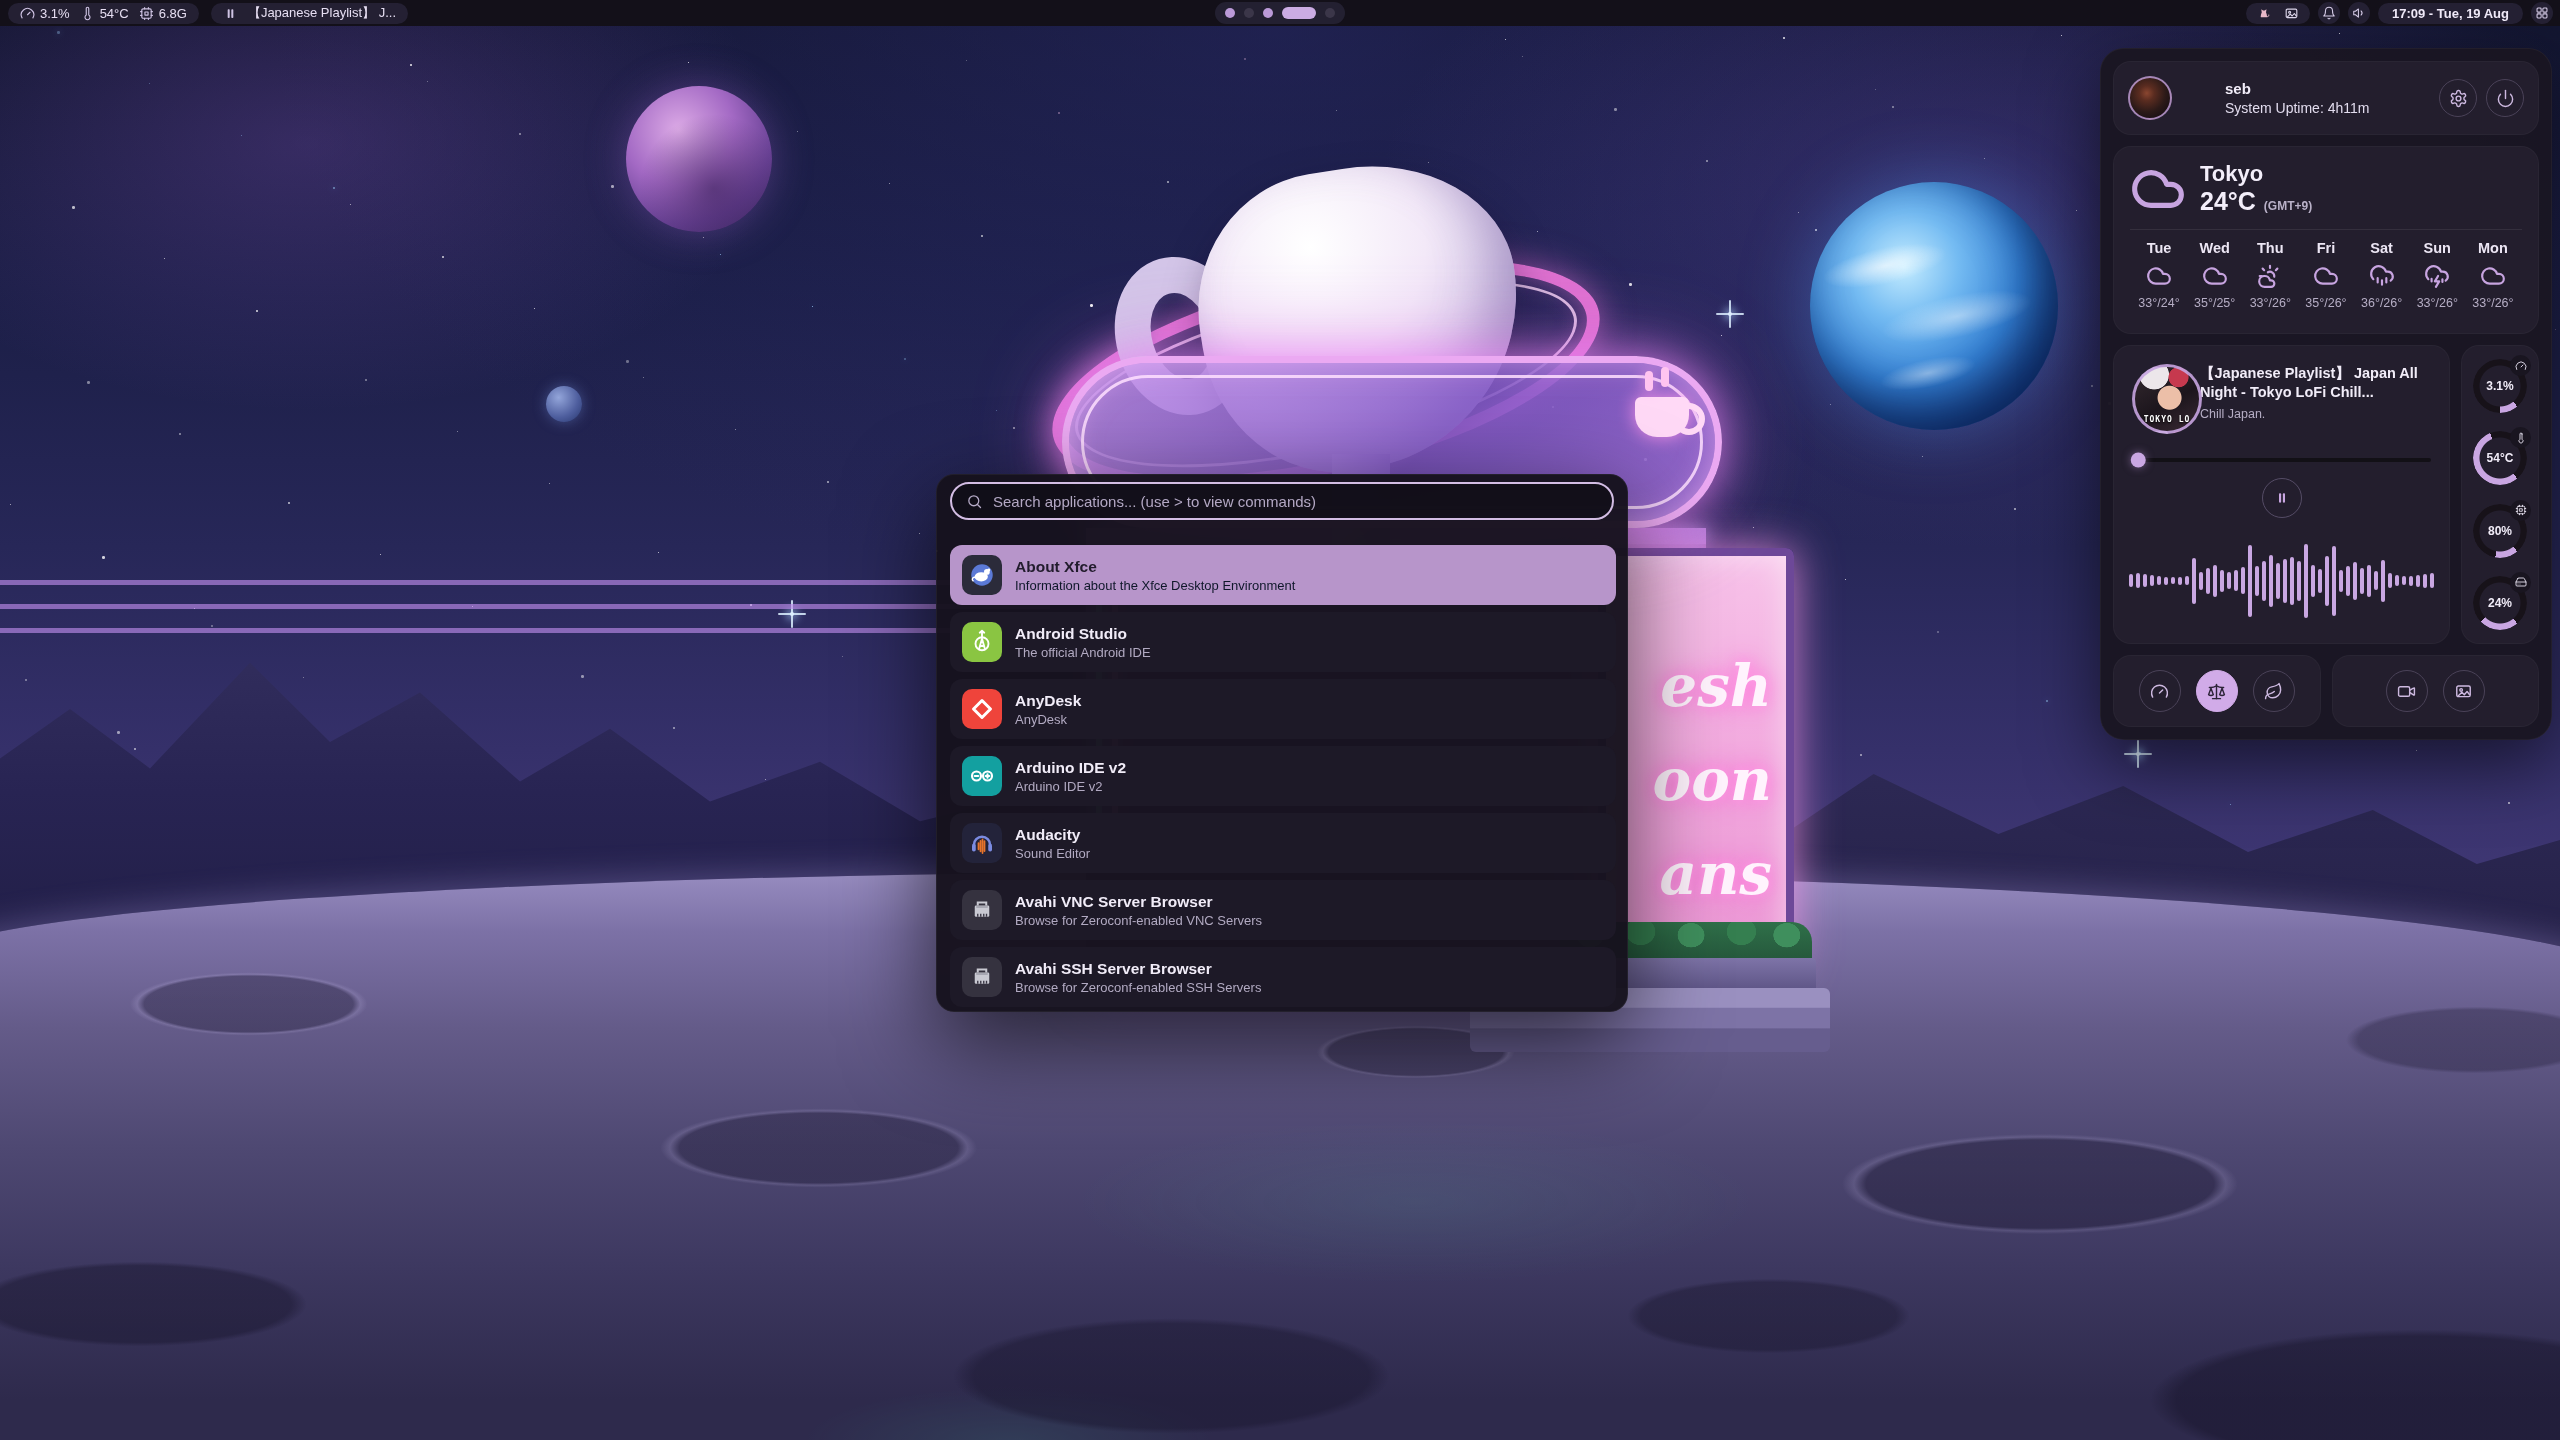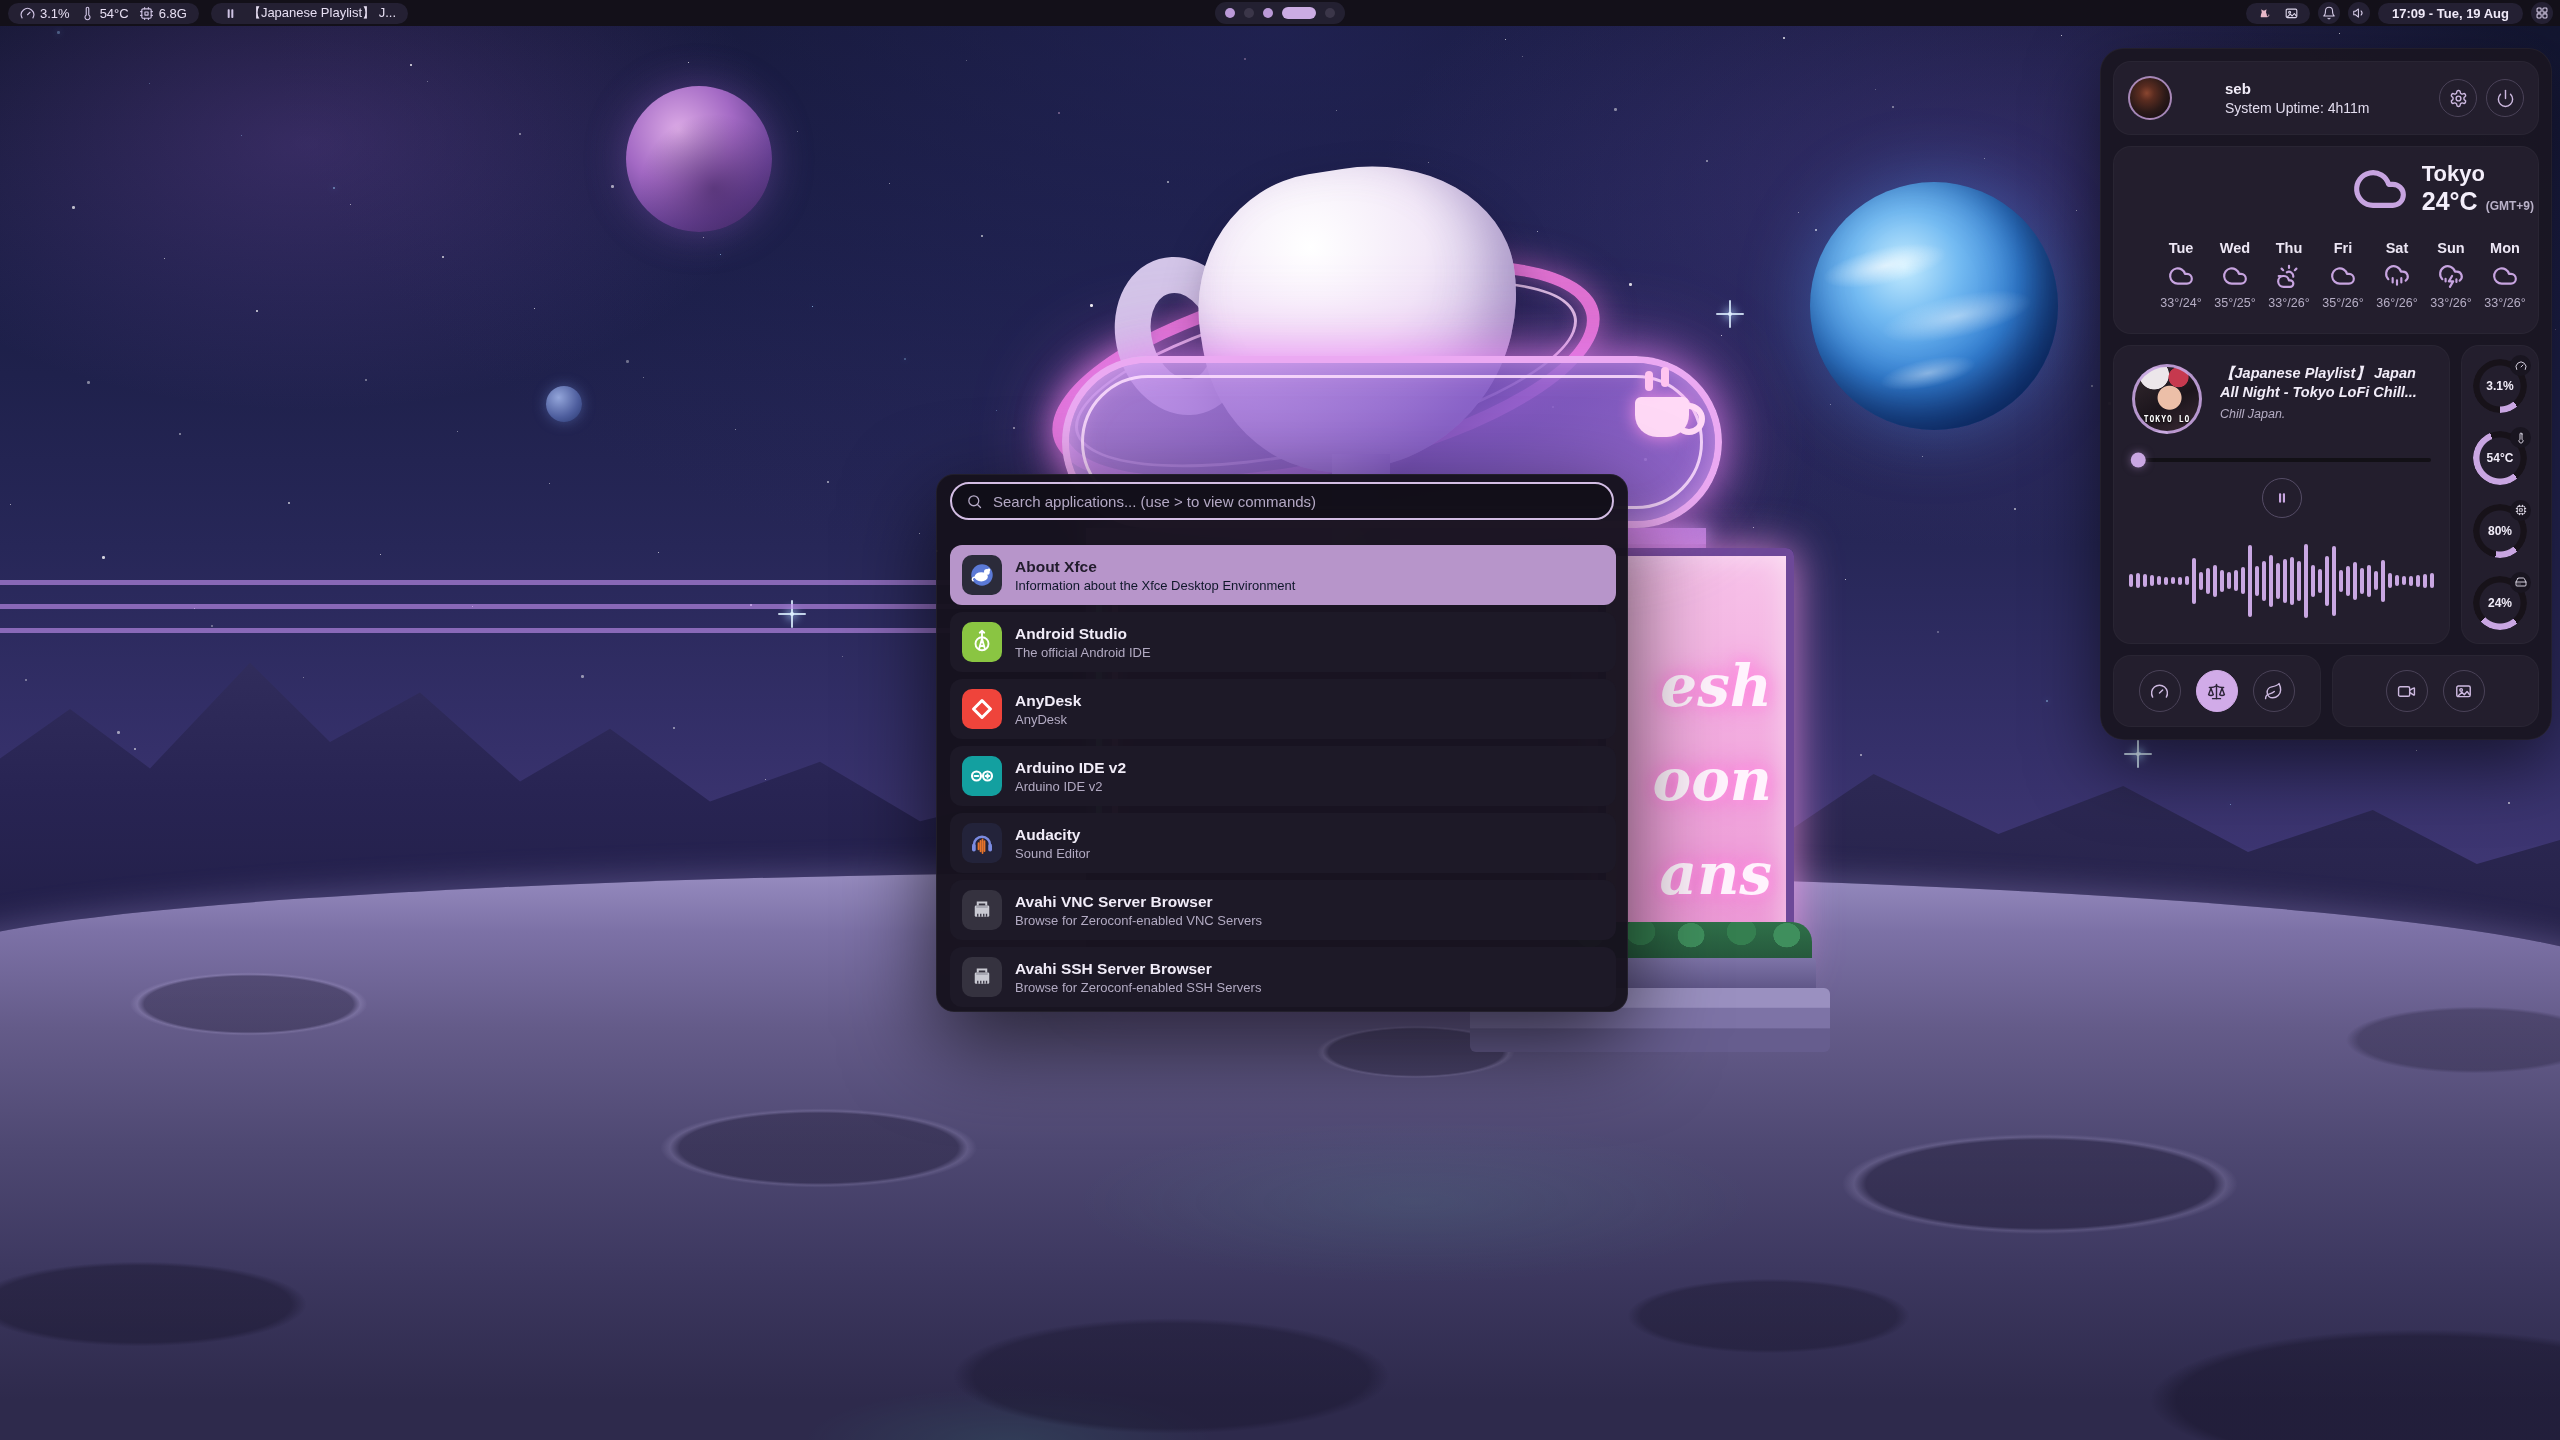--- a/index.html
+++ b/index.html
@@ -190,21 +190,21 @@
   .avatar { width:44px; height:44px; border-radius:50%; border:2px solid rgba(199,164,224,.8); flex:0 0 auto;
     background:radial-gradient(circle at 42% 38%, #8a4630 0%, #5a2c20 22%, #2c1a18 55%, #120c12 90%); }
   .user-texts { display:flex; flex-direction:column; gap:3px;margin-left:40px; }
   .user-name { font-size:15px; font-weight:bold; color:#f1ecf8; }
   .user-uptime { font-size:14px; color:#e2dcee; }
   .user-actions { margin-left:auto; display:flex; gap:9px; }
   .round-btn { width:38px; height:38px; border-radius:50%; border:1.5px solid #4a4258; background:transparent;
     color:#cdb9e0; display:flex; align-items:center; justify-content:center; cursor:pointer; }
   .round-btn svg { width:19px; height:19px; }
 
-  .weather-card { height:188px; padding:14px 4px 10px; flex:0 0 auto; display:flex; flex-direction:column;align-items:flex-end; }
+  .weather-card { height:188px; padding:14px 16px 10px; flex:0 0 auto; display:flex; flex-direction:column; }
   .weather-head { display:flex; align-items:center; gap:14px; }
   .weather-big-icon { width:56px; height:56px; color:#c7a4e0; display:flex; }
   .weather-big-icon svg { width:100%; height:100%; stroke-width:2.2; }
   .weather-city { font-size:22px; font-weight:bold; color:#f3eefa; line-height:1.12; }
   .weather-temp-row { display:flex; align-items:baseline; gap:8px; }
   .weather-temp { font-size:25px; font-weight:bold; color:#f3eefa; }
   .weather-tz { font-size:12px; font-weight:bold; color:#b9b1c8; }
   .weather-divider { height:1px; background:rgba(255,255,255,.08); margin:12px 0 10px; }
   .forecast { display:flex; justify-content:space-between; padding:0 2px; }
   .fc-day { display:flex; flex-direction:column; align-items:center; gap:7px; width:54px; }
@@ -219,21 +219,21 @@
     border:3px solid rgba(199,164,224,.9); overflow:hidden;
     background:
       radial-gradient(circle at 68% 16%, #c6394e 0 14%, transparent 15%),
       radial-gradient(circle at 30% 12%, #ece6ea 0 20%, transparent 21%),
       radial-gradient(circle at 54% 48%, #ecbfa8 0 24%, transparent 26%),
       radial-gradient(circle at 44% 42%, #35b9c4 0 5%, transparent 6%),
       radial-gradient(circle at 64% 42%, #35b9c4 0 5%, transparent 6%),
       linear-gradient(150deg,#342a30 0%, #1c151c 55%, #3a2a34 100%); }
   .album-caption { position:absolute; left:0; right:0; bottom:7px; text-align:center; font-size:8px;
     color:#fff; letter-spacing:1px; font-weight:bold; text-shadow:0 1px 2px #000; font-family:"DejaVu Sans Mono", monospace; }
-  .track-info { margin-left:88px; min-height:74px;font-style:italic; }
+  .track-info { margin-left:68px; min-height:74px; }
   .track-title { font-size:14.5px; font-weight:bold; color:#f1ecf8; line-height:1.3;
     display:-webkit-box; -webkit-line-clamp:2; -webkit-box-orient:vertical; overflow:hidden; }
   .track-sub { font-size:12.5px; color:#b5adc4; margin-top:5px; }
   .progress { position:absolute; left:18px; right:18px; top:112px; height:4px; border-radius:2px; background:#121016; }
   .progress-knob { position:absolute; top:50%; width:15px; height:15px; border-radius:50%; background:#c9a7e2;
     transform:translate(-35%,-50%); box-shadow:0 0 8px rgba(200,160,230,.5); }
   .play-btn { position:absolute; left:50%; top:132px; transform:translateX(-50%); width:40px; height:40px;
     border-radius:50%; border:1.5px solid #554c66; background:transparent; color:#c9a7e2;
     display:flex; align-items:center; justify-content:center; cursor:pointer; }
   .play-btn svg { width:16px; height:16px; }

